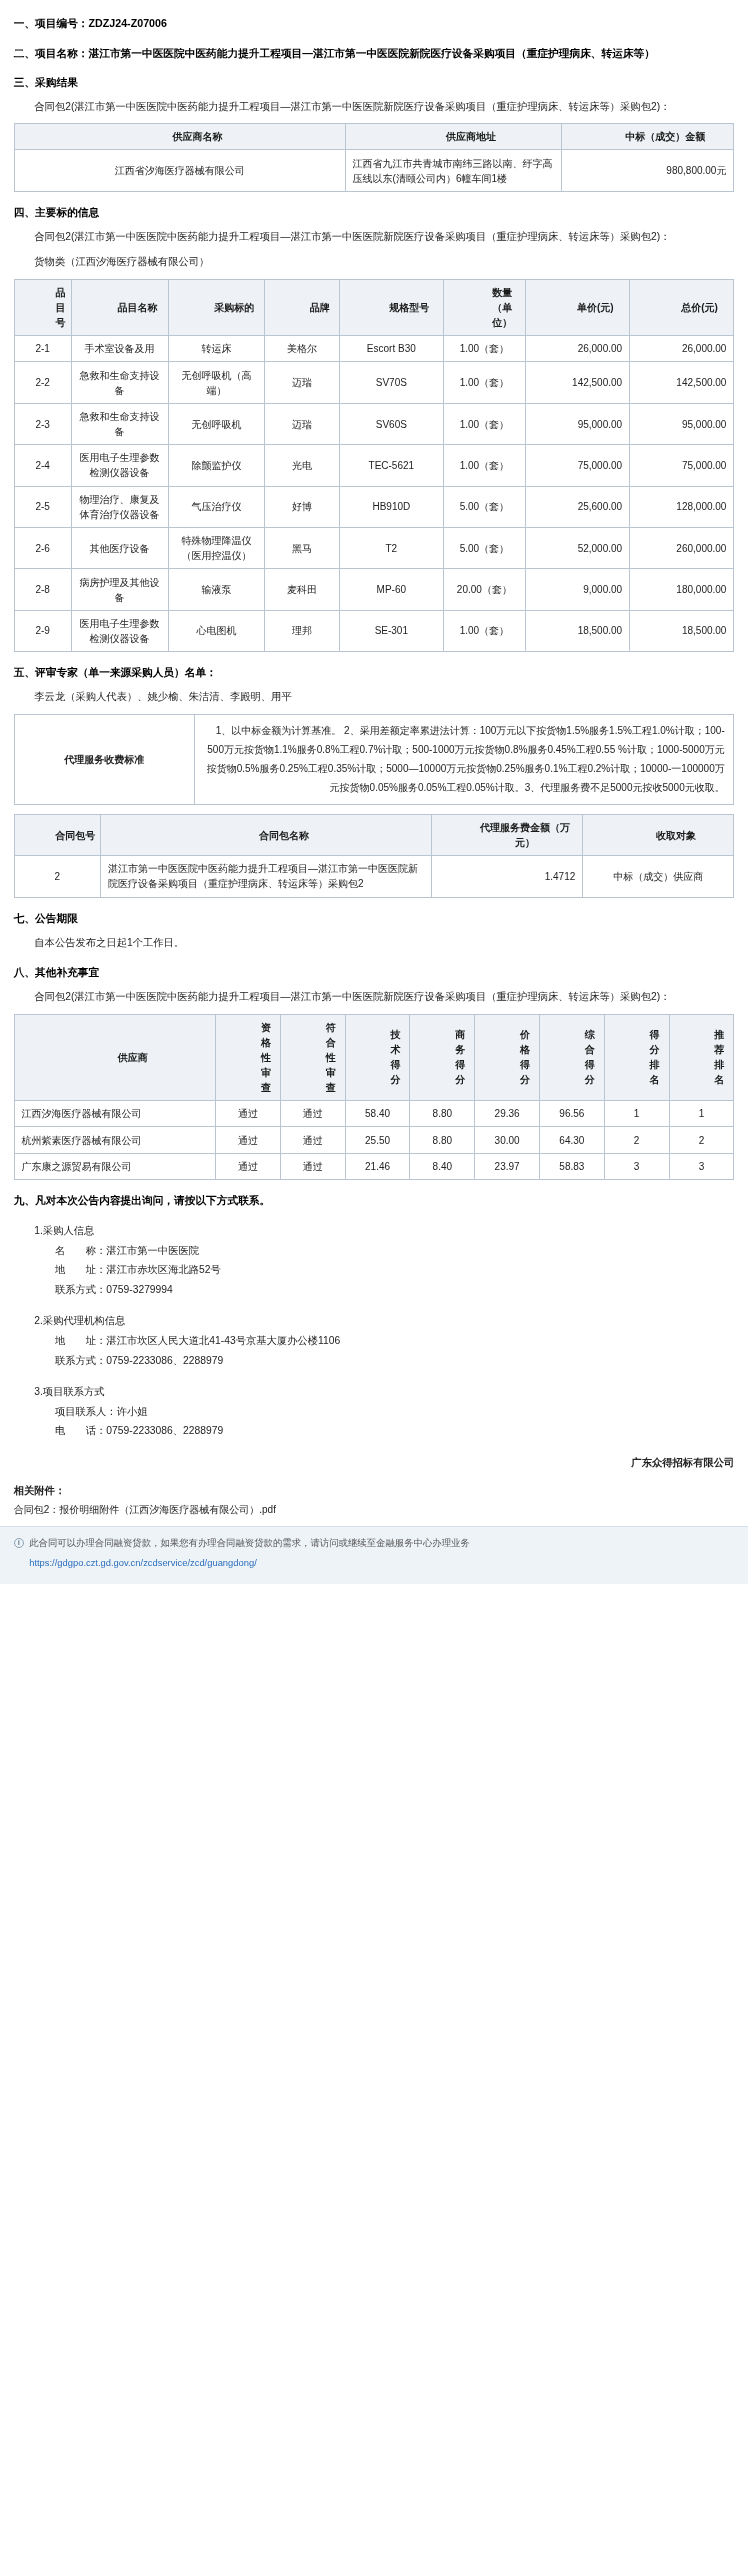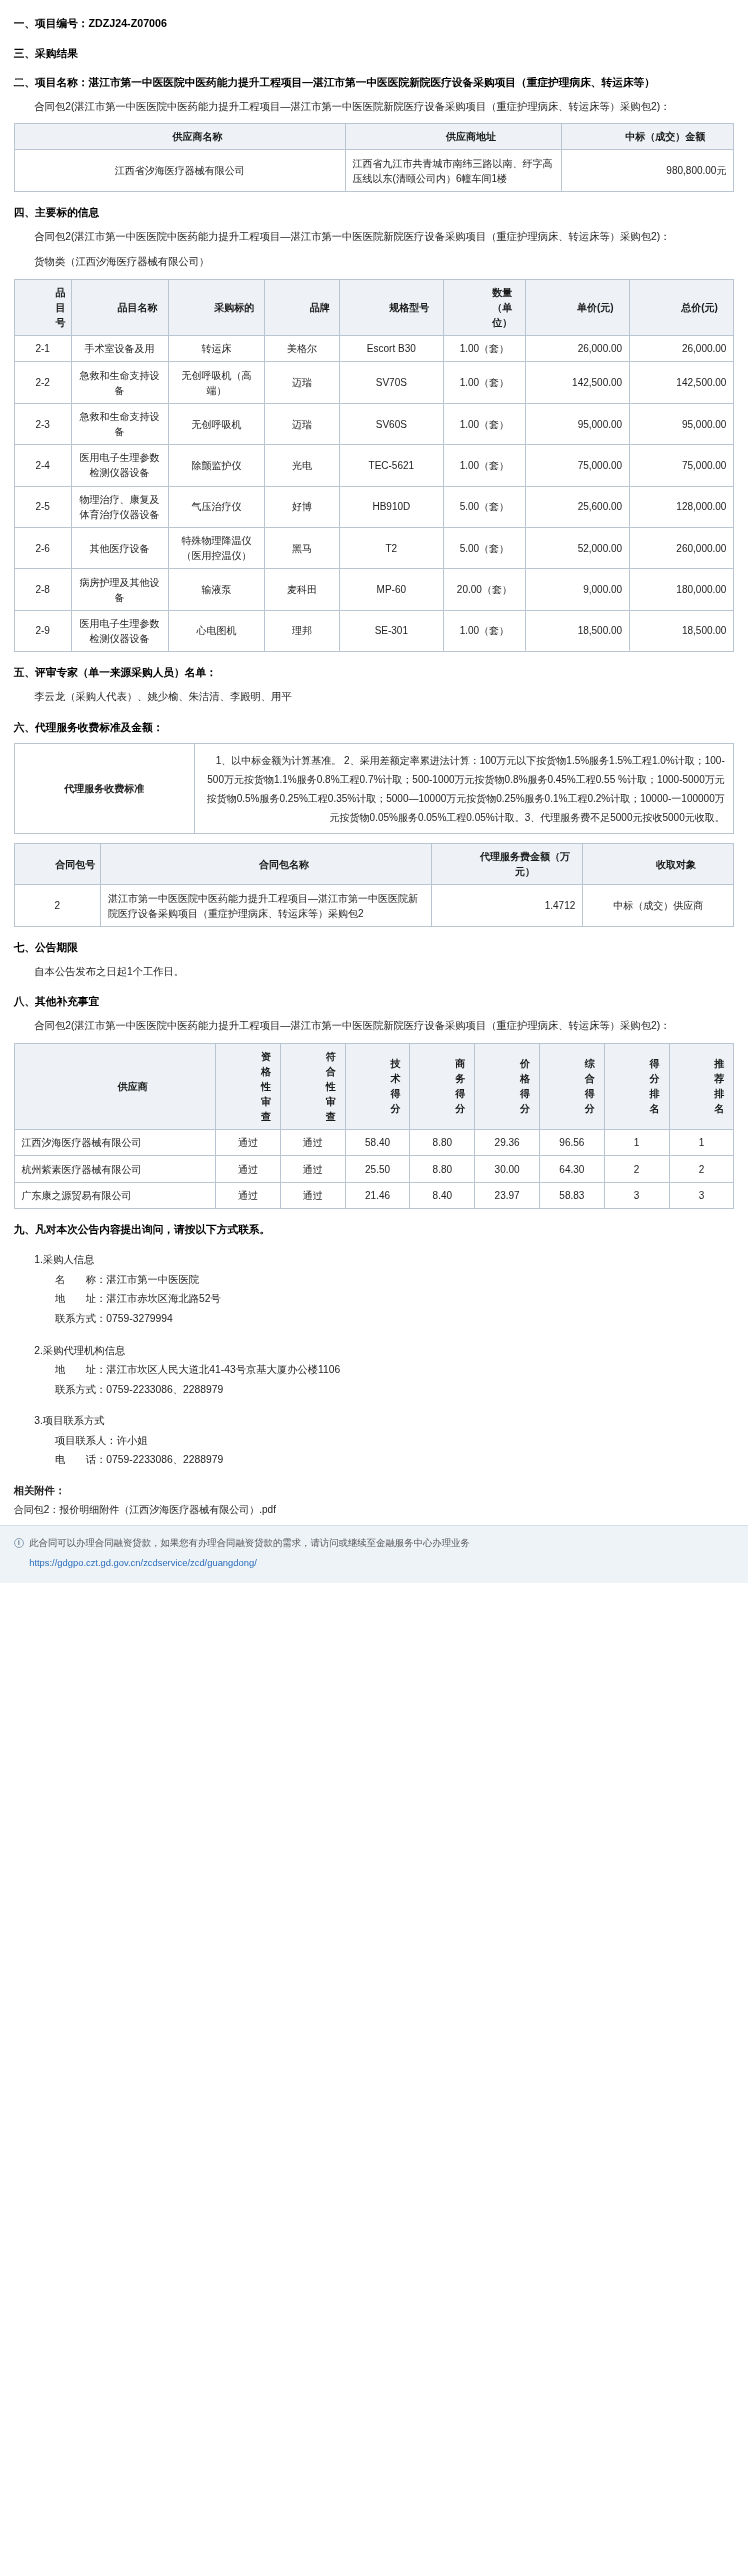--- a/index.html
+++ b/index.html
@@ -88,23 +88,23 @@
   }
   .notice-link { color: #2a6ebb; text-decoration: none; word-break: break-all; display: block; margin-top: 2.6px; }
 </style>
 </head>
 <body>
 
 <div class="page">
 
   <div class="sec-title">一、项目编号：ZDZJ24-Z07006</div>
 
+  <div class="sec-title">二、项目名称：湛江市第一中医医院中医药能力提升工程项目—湛江市第一中医医院新院医疗设备采购项目（重症护理病床、转运床等）</div>
+
   <div class="sec-title">三、采购结果</div>
-
-  <div class="sec-title">二、项目名称：湛江市第一中医医院中医药能力提升工程项目—湛江市第一中医医院新院医疗设备采购项目（重症护理病床、转运床等）</div>
   <div class="para">合同包2(湛江市第一中医医院中医药能力提升工程项目—湛江市第一中医医院新院医疗设备采购项目（重症护理病床、转运床等）采购包2)：</div>
 
   <table>
     <thead>
       <tr>
         <th style="width:46%">供应商名称</th>
         <th style="width:30%">供应商地址</th>
         <th style="width:24%">中标（成交）金额</th>
       </tr>
     </thead>
@@ -214,21 +214,20 @@
           <td>1.00（套）</td>
           <td class="right">18,500.00</td>
           <td class="right">18,500.00</td>
         </tr>
       </tbody>
   </table>
 
   <div class="sec-title">五、评审专家（单一来源采购人员）名单：</div>
   <div class="para">李云龙（采购人代表）、姚少榆、朱洁清、李殿明、用平</div>
 
-  <div class="sec-title">六、代理服务收费标准及金额：</div>
 
   <table class="fee-table">
     <tbody>
       <tr>
         <td class="feelabel">代理服务收费标准</td>
         <td class="feebody">1、以中标金额为计算基准。 2、采用差额定率累进法计算：100万元以下按货物1.5%服务1.5%工程1.0%计取；100-500万元按货物1.1%服务0.8%工程0.7%计取；500-1000万元按货物0.8%服务0.45%工程0.55 %计取；1000-5000万元按货物0.5%服务0.25%工程0.35%计取；5000—10000万元按货物0.25%服务0.1%工程0.2%计取；10000-一100000万元按货物0.05%服务0.05%工程0.05%计取。3、代理服务费不足5000元按收5000元收取。</td>
       </tr>
     </tbody>
   </table>
 
@@ -321,20 +320,21 @@
         <div class="contact-line">地　　址：湛江市坎区人民大道北41-43号京基大厦办公楼1106</div>
         <div class="contact-line">联系方式：0759-2233086、2288979</div>
       </div>
       <div class="contact-group">
         <div class="contact-head">3.项目联系方式</div>
         <div class="contact-line">项目联系人：许小姐</div>
         <div class="contact-line">电　　话：0759-2233086、2288979</div>
       </div>
     </div>
 
+  <div class="sign">广东众得招标有限公司</div>
 
   <div class="attach-title">相关附件：</div>
   <div class="attach-item">合同包2：报价明细附件（江西汐海医疗器械有限公司）.pdf</div>
 
 </div>
 
 <div class="notice">
   <div class="notice-row">
     <span class="info-icon">i</span>
     <span>

